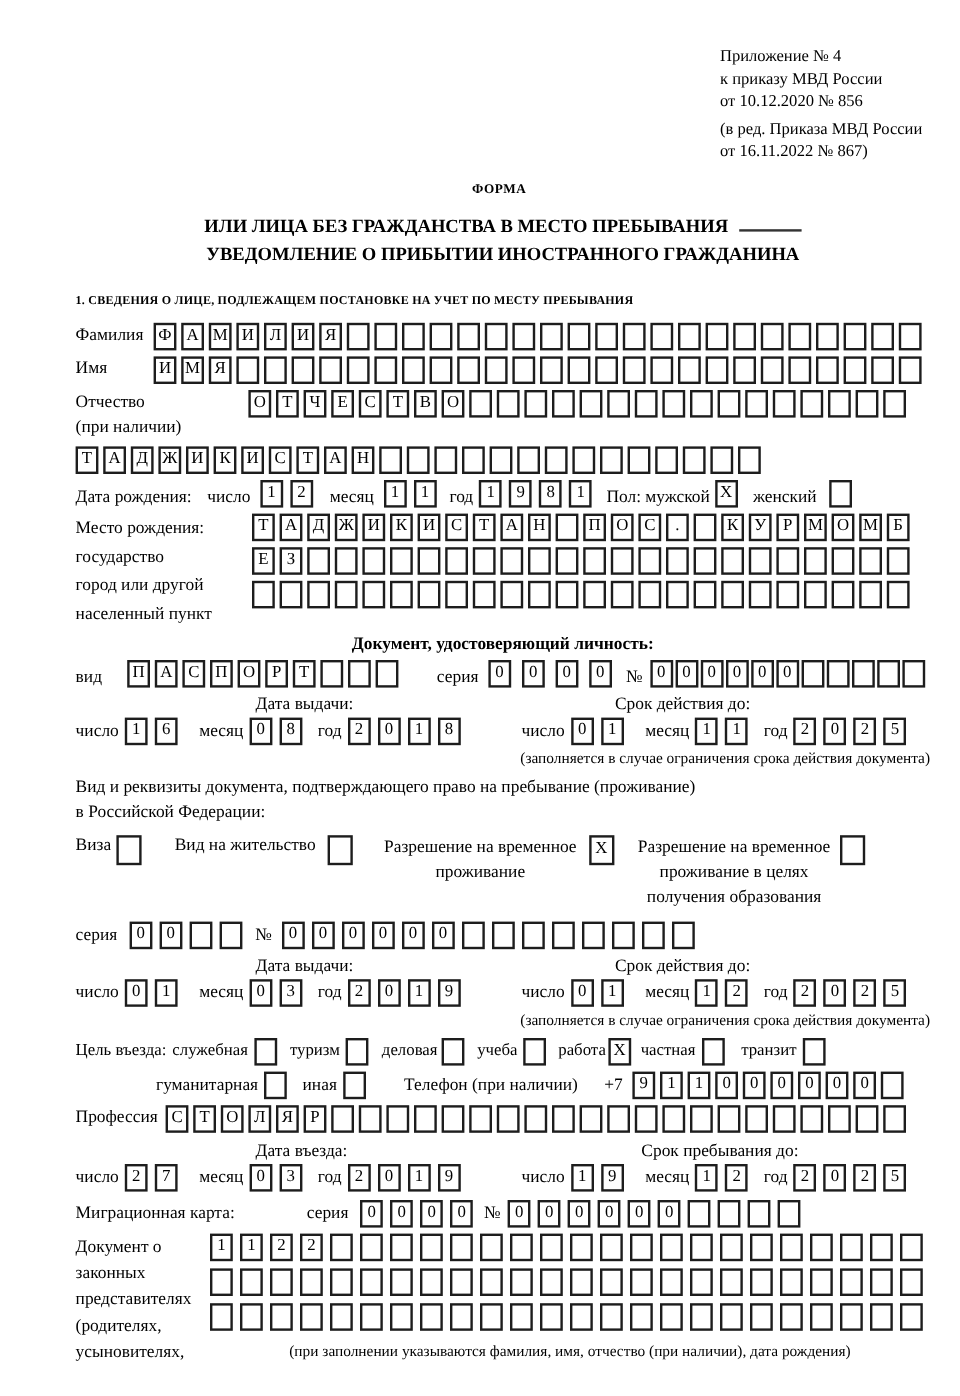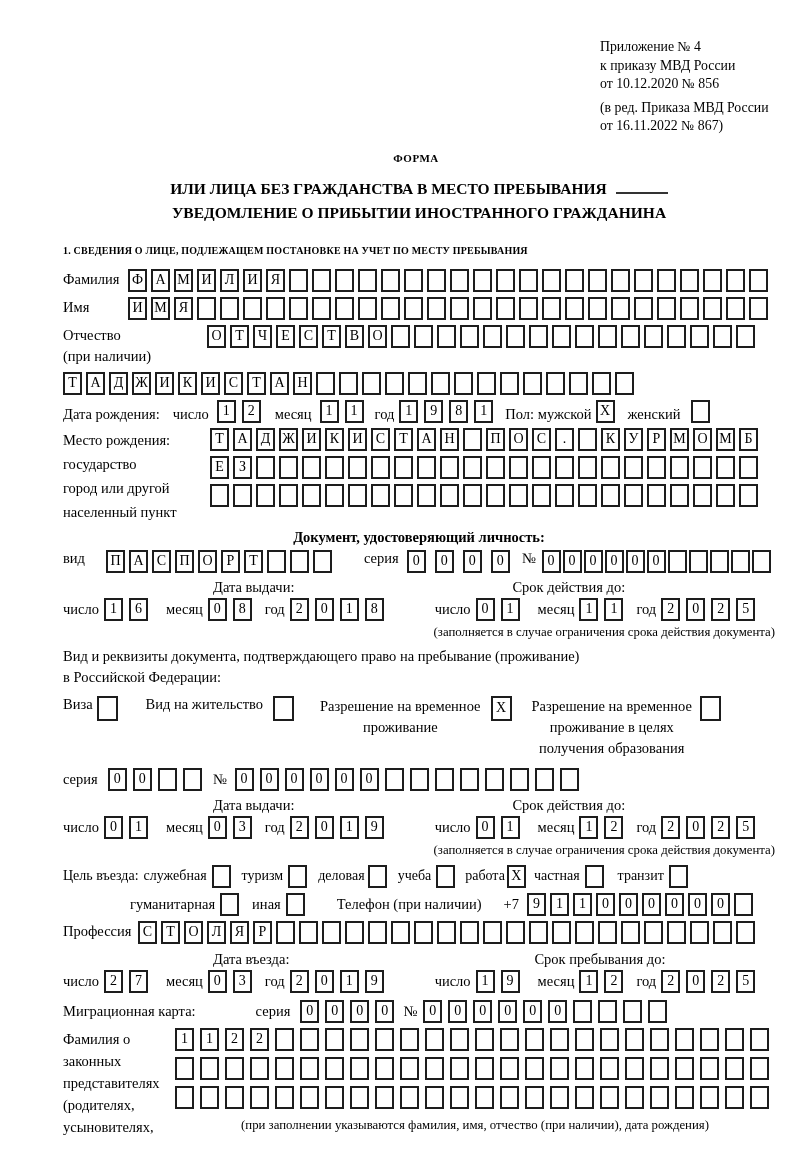--- a/index.html
+++ b/index.html
@@ -316,21 +316,21 @@
             <span class="cell"></span>
             <span class="cell"></span>
             <span class="cell"></span>
             <span class="cell"></span>
           </div>
       </div>
     </div>
 
     <div class="doc-heading">Документ, удостоверяющий личность:</div>
 
-    <div class="row f-row" style="align-items:flex-start;">
+    <div class="row f-row" style="align-items:flex-end;">
       <span class="inline-lab" style="width:30px;margin-right:13px">вид</span>
       <span class="boxes">
           <span class="cell">П</span>
           <span class="cell">А</span>
           <span class="cell">С</span>
           <span class="cell">П</span>
           <span class="cell">О</span>
           <span class="cell">Р</span>
           <span class="cell">Т</span>
           <span class="cell"></span>
@@ -648,21 +648,21 @@
           <span class="cell">0</span>
           <span class="cell"></span>
           <span class="cell"></span>
           <span class="cell"></span>
           <span class="cell"></span>
         </span>
     </div>
 
     <div class="row" style="margin-top:5px">
       <div class="flabel" style="width:112px;line-height:22px">
-        <span>Фамилия о</span>
+        <span>Документ о</span>
         <span>законных</span>
         <span>представителях</span>
         <span>(родителях,</span>
         <span>усыновителях,</span>
 
       </div>
       <div>
         <div class="boxes g6" style="margin-bottom:6px">
             <span class="cell">1</span>
             <span class="cell">1</span>

